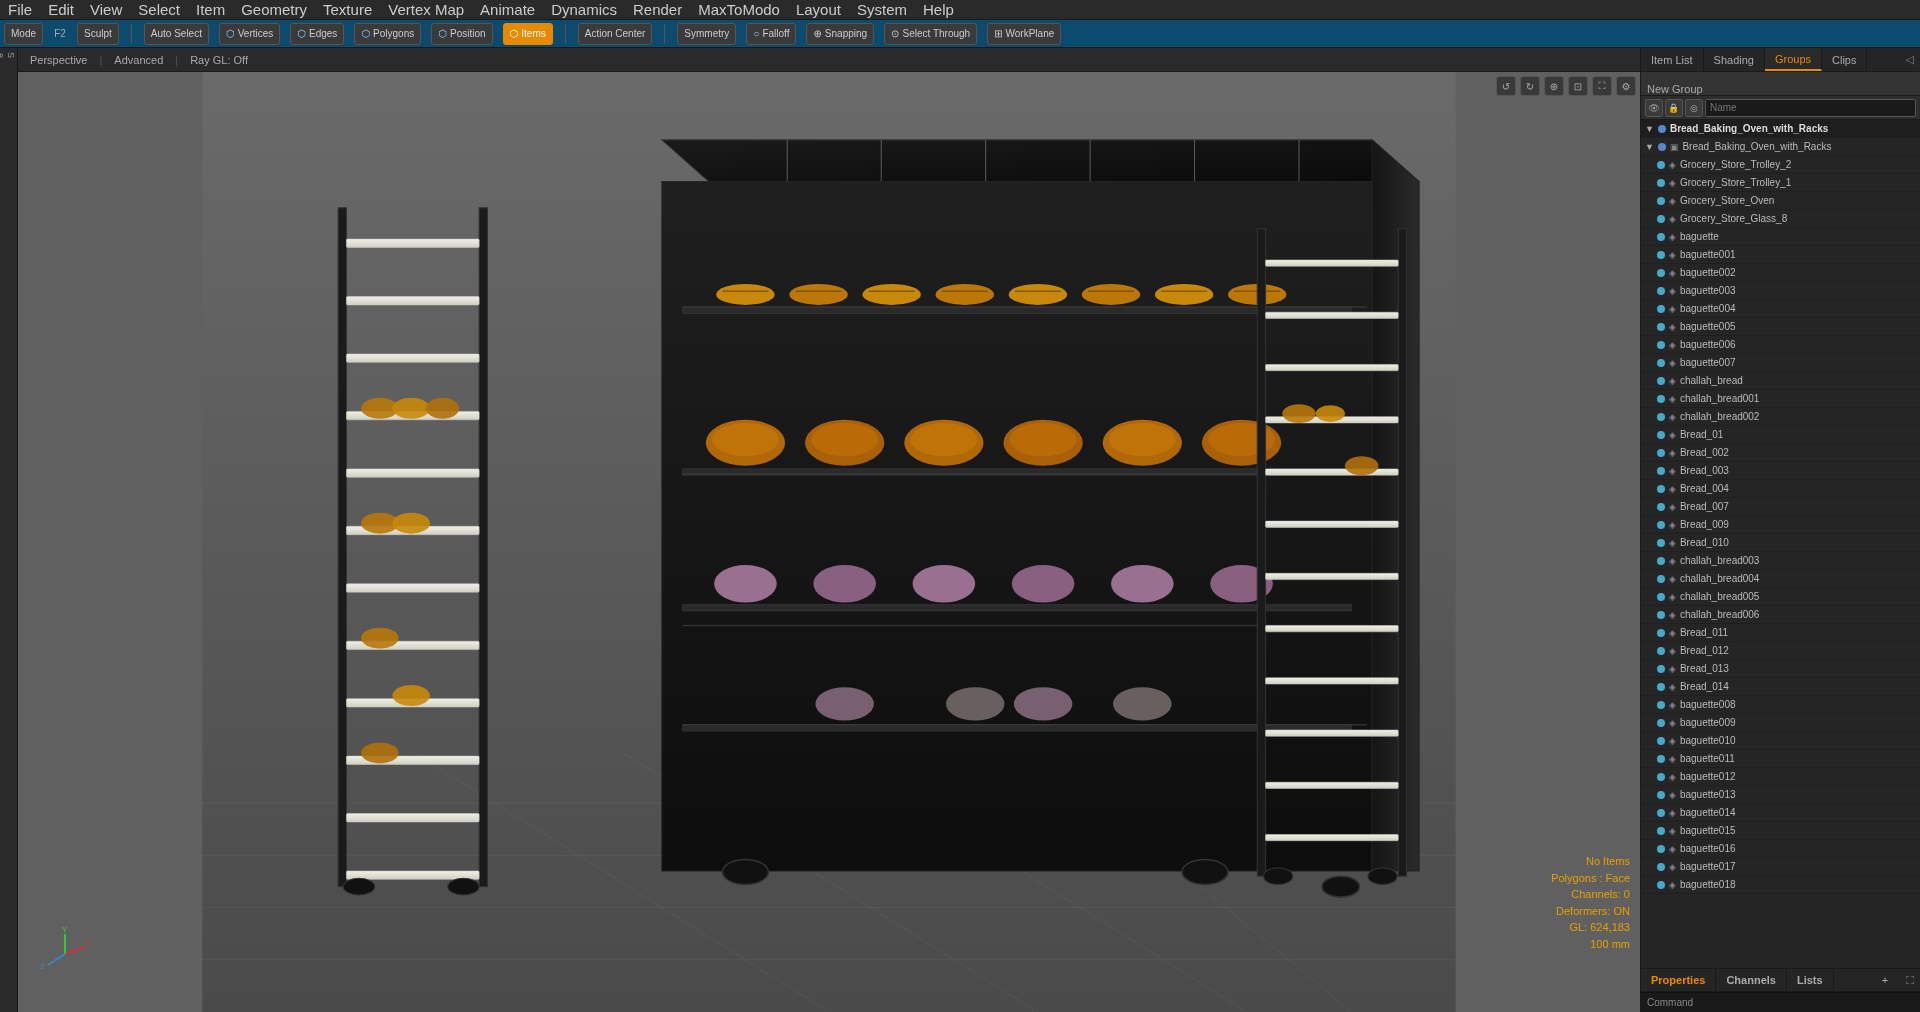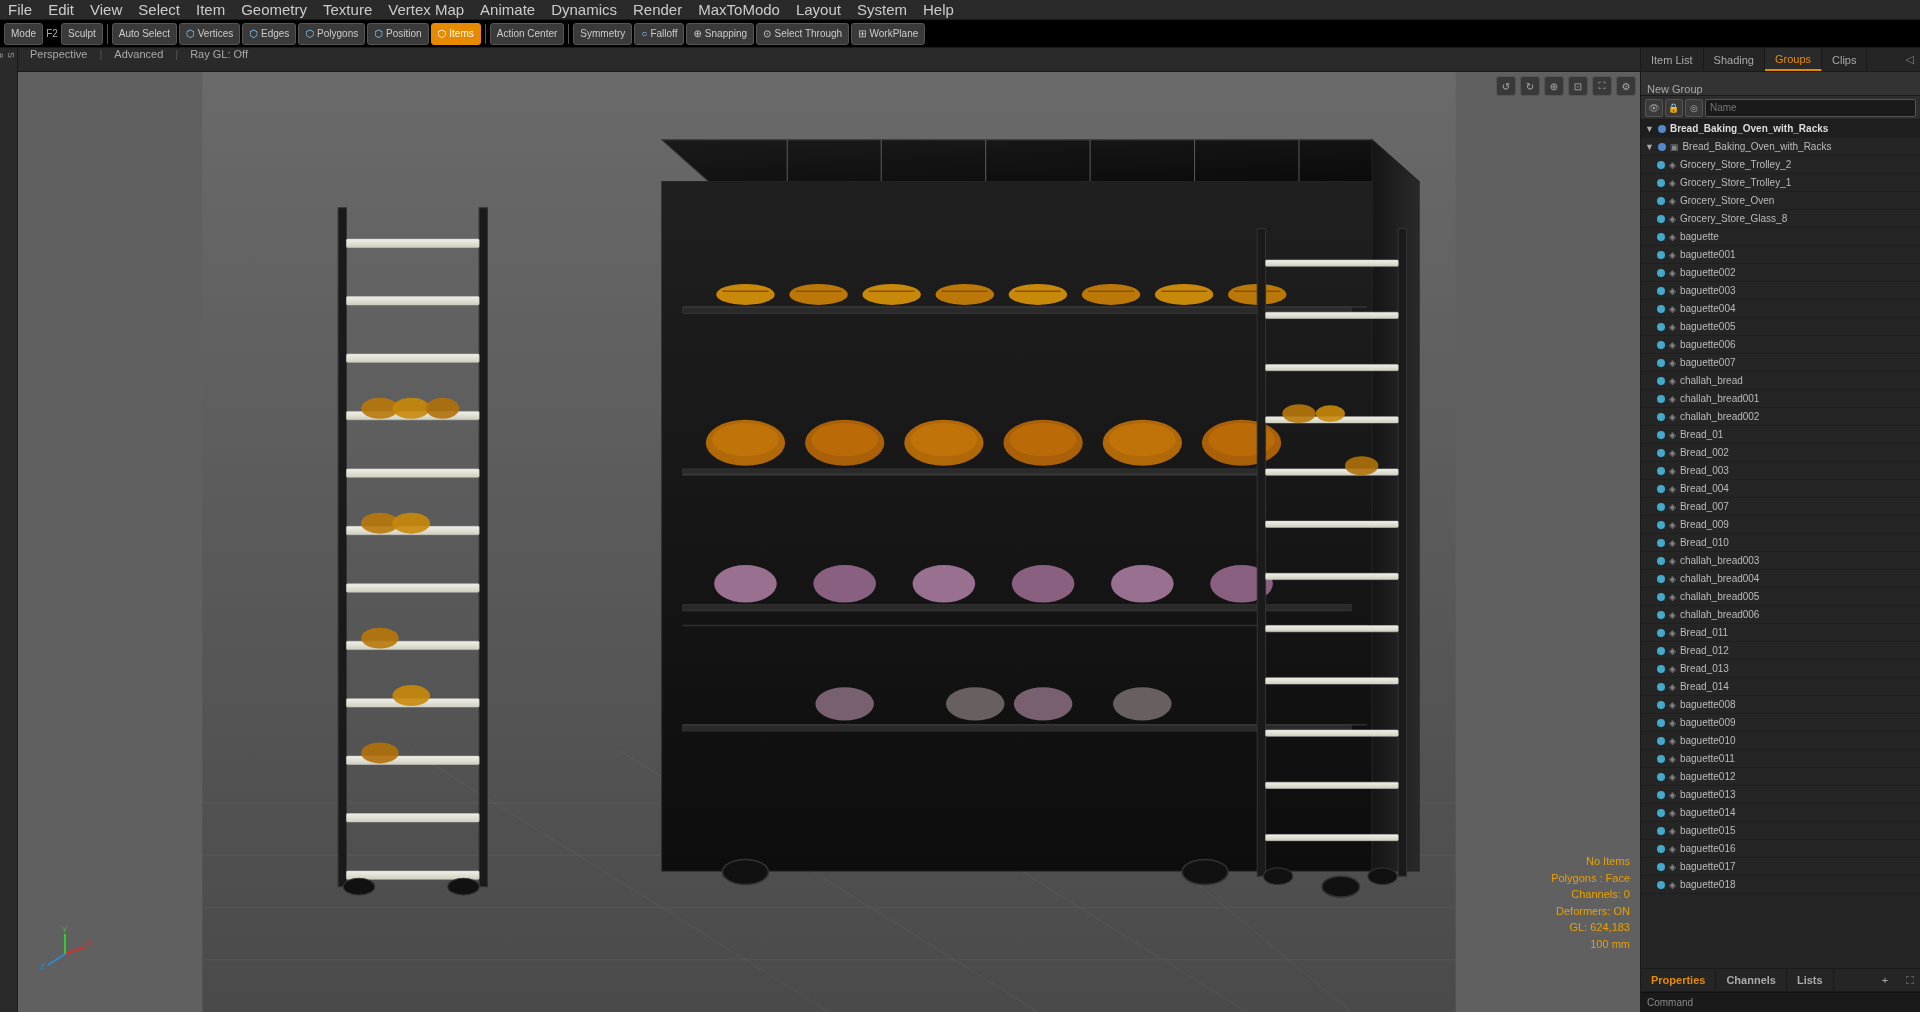--- a/index.html
+++ b/index.html
@@ -9,22 +9,22 @@
     #menu-bar {
       width: 100%; height: 20px; background: #2a2a2a; display: flex; align-items: center;
       border-bottom: 1px solid #1a1a1a;
     }
     .menu-item {
       padding: 0 8px; height: 100%; display: flex; align-items: center; color: #ccc; cursor: pointer; font-size: 15px;
     }
 
     
     #toolbar {
-      width: 100%; height: 28px; background: #000000; display: flex; align-items: center; padding: 0 4px;
-      border-bottom: 1px solid #1a1a1a; gap: 2px;
+      width: 100%; height: 28px; background: #0c4a6e; display: flex; align-items: center; padding: 0 4px;
+      border-bottom: 1px solid #1a1a1a; gap: 10px;
     }
     .tool-btn {
       height: 22px; padding: 0 6px; background: #3a3a3a; border: 1px solid #555; border-radius: 3px;
       color: #ccc; cursor: pointer; display: flex; align-items: center; gap: 3px; font-size: 10px; white-space: nowrap;
     }
     .tool-btn.active { background: #e88a00; color: #fff; border-color: #e88a00; }
     .tool-btn-icon { width: 14px; height: 14px; display: flex; align-items: center; justify-content: center; font-size: 10px; }
     .toolbar-sep { width: 1px; height: 20px; background: #555; margin: 0 2px; }
 
     
@@ -40,21 +40,21 @@
       width: 18px; padding: 4px 2px; font-size: 9px; color: #999; cursor: pointer; writing-mode: vertical-rl; text-align: center;
     }
 
     
     #viewport-container {
       flex: 1; display: flex; flex-direction: column; background: #4a4a4a; position: relative;
     }
 
     
     #viewport-topbar {
-      height: 24px; background: #2a2a2a; display: flex; align-items: flex-start; padding: 0 8px; gap: 8px; border-bottom: 1px solid #1a1a1a;
+      height: 24px; background: #2a2a2a; display: flex; align-items: center; padding: 0 8px; gap: 8px; border-bottom: 1px solid #1a1a1a;
     }
     .vp-topbar-item {
       color: #aaa; font-size: 11px; cursor: pointer; padding: 0 4px;
     }
     .vp-topbar-sep { color: #555; }
 
     
     #viewport {
       flex: 1; background: #5a5a5a; position: relative; overflow: hidden;
     }

